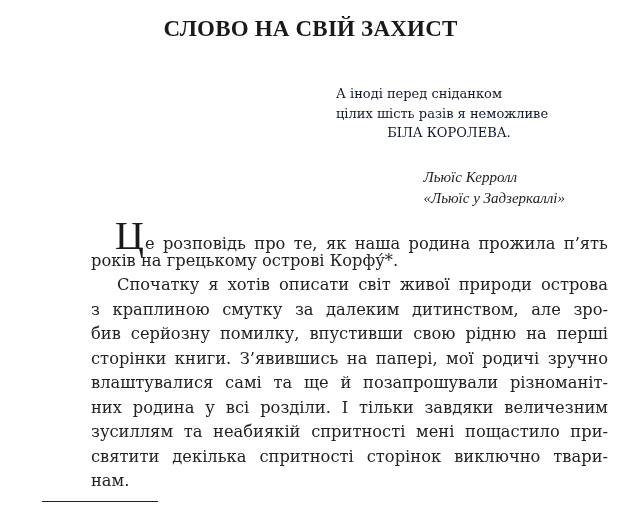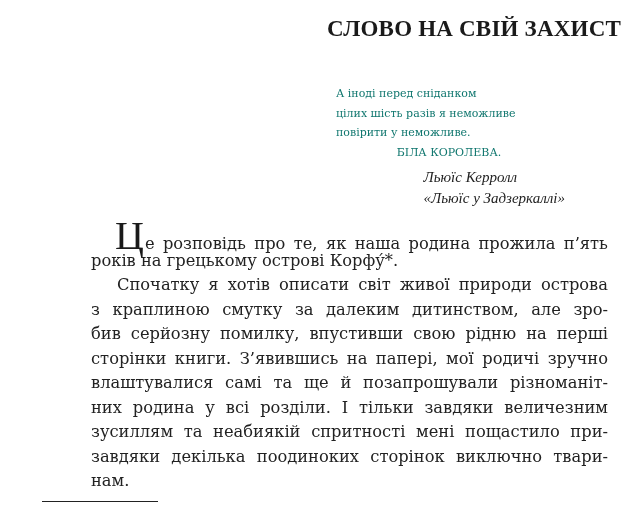--- a/index.html
+++ b/index.html
@@ -8,36 +8,36 @@
     background: #ffffff;
     position: relative;
     overflow: hidden;
     color: #1e1e1e;
     font-family: "DejaVu Serif", "Liberation Serif", serif;
   }
   .title {
     position: absolute;
     left: 0; width: 621px;
     top: 16px;
-    text-align: right;
+    text-align: center;
     font-family: "Liberation Serif", serif;
     font-weight: bold;
     font-size: 23px;
     letter-spacing: 0.2px;
     color: #1a1a1a;
   }
   .epigraph {
     position: absolute;
     left: 336px;
     top: 84px;
     width: 232px;
     font-family: "DejaVu Serif", serif;
-    font-size: 11px;
+    font-size: 13px;
     line-height: 19.5px;
-    color: #0f766e;
+    color: #0f172a;
   }
   .epigraph .line { white-space: nowrap; }
   .epigraph .speaker {
     text-align: center;
     white-space: nowrap;
     padding-right: 6px;
   }
   .attribution {
     position: absolute;
     right: 56px;
@@ -89,37 +89,36 @@
   }
 </style>
 </head>
 <body>
 
 <div class="title">СЛОВО НА СВІЙ ЗАХИСТ</div>
 
 <div class="epigraph">
   <div class="line">А іноді перед сніданком</div>
   <div class="line">цілих шість разів я неможливе</div>
-  <div class="line">повірити у неможливе.</div>
   <div class="speaker">БІЛА КОРОЛЕВА.</div>
 </div>
 
 <div class="attribution">
   <div>Льюїс Керролл</div>
   <div>«Льюїс у Задзеркаллі»</div>
 </div>
 
 <div class="body-text">
   <div class="row dropcap-row"><span class="dropcap">Ц</span><span>е розповідь про те, як наша родина прожила п’ять</span></div>
   <div class="row last">років на грецькому острові Корфу́*.</div>
 
   <div class="row indent">Спочатку я хотів описати світ живої природи острова</div>
   <div class="row">з краплиною смутку за далеким дитинством, але зро-</div>
   <div class="row">бив серйозну помилку, впустивши свою рідню на перші</div>
   <div class="row">сторінки книги. З’явившись на папері, мої родичі зручно</div>
   <div class="row">влаштувалися самі та ще й позапрошували різноманіт-</div>
   <div class="row">них родина у всі розділи. І тільки завдяки величезним</div>
   <div class="row">зусиллям та неабиякій спритності мені пощастило при-</div>
-  <div class="row">завдяки декілька поодиноких сторінок виключно твари-</div>
+  <div class="row">святити декілька спритності сторінок виключно твари-</div>
   <div class="row last">нам.</div>
 </div>
 
 <div class="footnote-rule"></div>
 
 </body></html>

